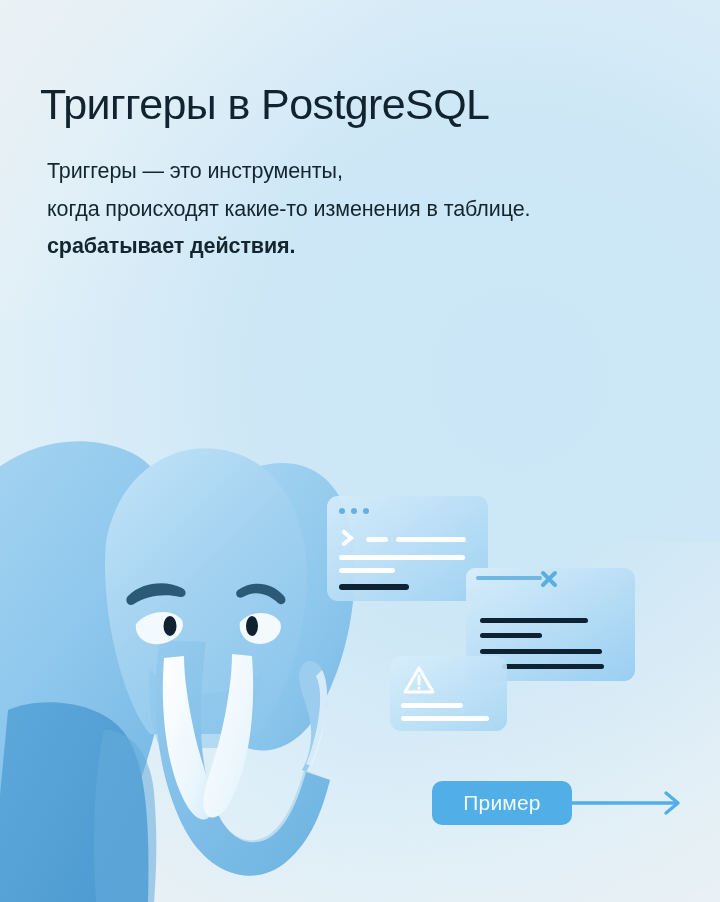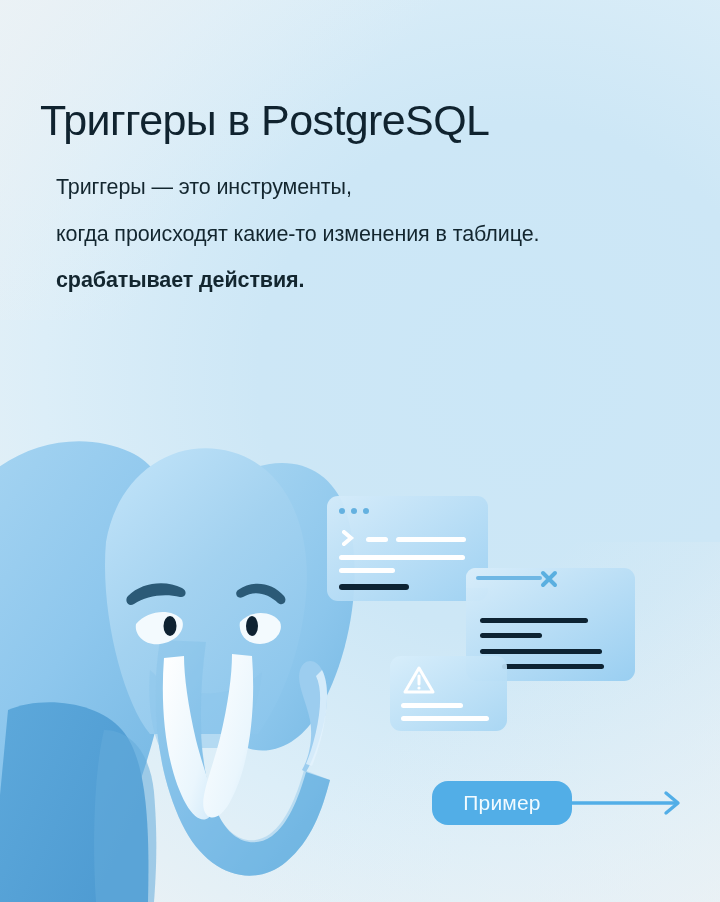--- a/index.html
+++ b/index.html
@@ -13,28 +13,28 @@
     background:
       radial-gradient(120% 95% at 72% 42%, #cbe7f7 0%, #cde7f6 30%, #dceef8 55%, #e9f1f5 76%, #eef2f4 100%);
   }
   
   .sweep-tl{position:absolute;left:-160px;top:-200px;width:640px;height:520px;
     background:linear-gradient(135deg,#edf2f5 0%,rgba(237,242,245,0) 70%);}
   .sweep-br{position:absolute;right:-180px;bottom:-200px;width:680px;height:560px;
     background:linear-gradient(315deg,#eef2f4 0%,rgba(238,242,244,0) 72%);}
 
   
-  .text-block{position:absolute;left:40px;top:96px;width:640px;}
+  .text-block{position:absolute;left:40px;top:80px;width:640px;}
   .title{
     font-size:43px;line-height:1.12;letter-spacing:-0.6px;
     color:#10232f;font-weight:400;margin:0 0 28px 0;
     white-space:nowrap;
   }
   .para{margin:0;}
-  .para p{margin:16px;font-size:21.5px;line-height:30.5px;color:#13262f;letter-spacing:-0.1px;}
+  .para p{margin:7px;font-size:21.5px;line-height:30.5px;color:#13262f;letter-spacing:-0.1px;}
   .para p.b{font-weight:700;}
 
   
   .elephant{position:absolute;left:0;top:400px;width:420px;height:502px;}
 
   
   .card{position:absolute;border-radius:11px;}
   .card-1{left:327px;top:496px;width:161px;height:105px;
     background:linear-gradient(145deg,rgba(214,236,250,.93) 0%,rgba(156,208,242,.93) 100%);}
   .card-2{left:466px;top:568px;width:169px;height:113px;
@@ -48,21 +48,21 @@
 
   .dot{position:absolute;width:6px;height:6px;border-radius:50%;background:#64b1e0;}
   .bar{position:absolute;border-radius:3px;}
   .bar.w{background:#ffffff;}
   .bar.d{background:#0d2333;}
   .bar.t{background:#6fb7e4;}
 
   
   .example-btn{
     position:absolute;left:432px;top:781px;width:140px;height:44px;
-    border-radius:16px;background:#52aee7;border:none;padding:0;
+    border-radius:10px;background:#52aee7;border:none;padding:0;
     display:flex;align-items:center;justify-content:center;
     color:#f2fbff;font-size:21px;font-family:inherit;letter-spacing:.2px;cursor:pointer;
   }
   .arrow{position:absolute;left:572px;top:789px;width:116px;height:28px;}
 </style>
 </head>
 <body>
 
 <div id="page">
 

